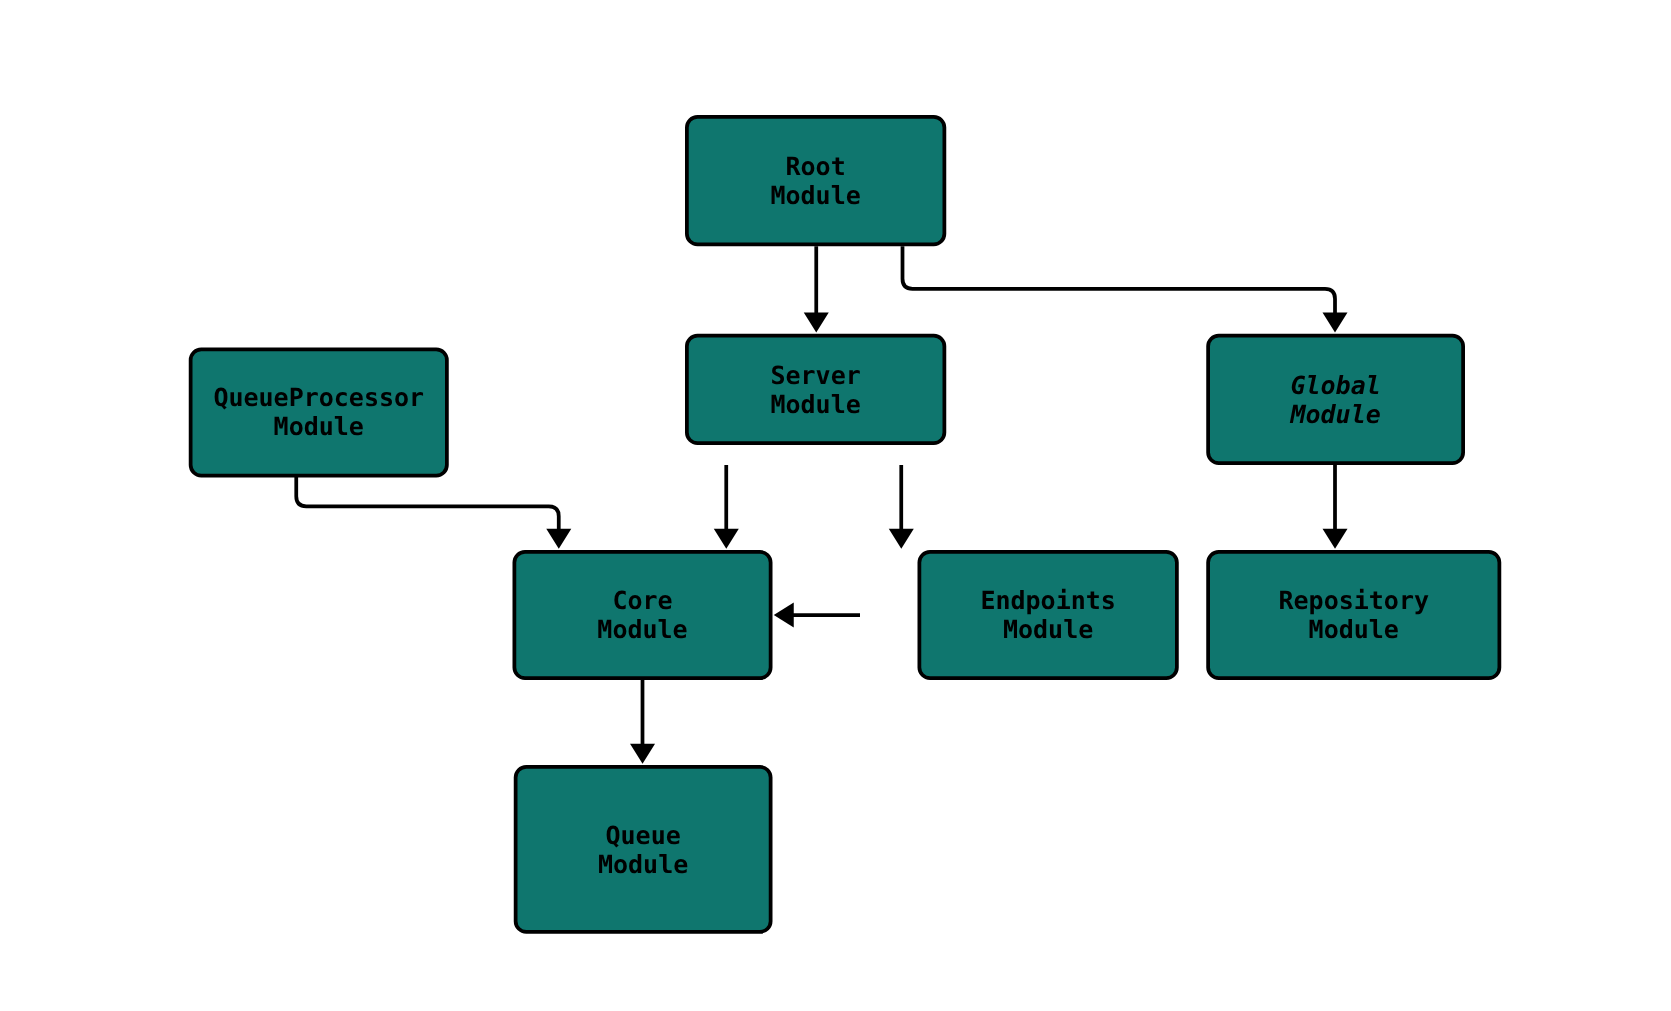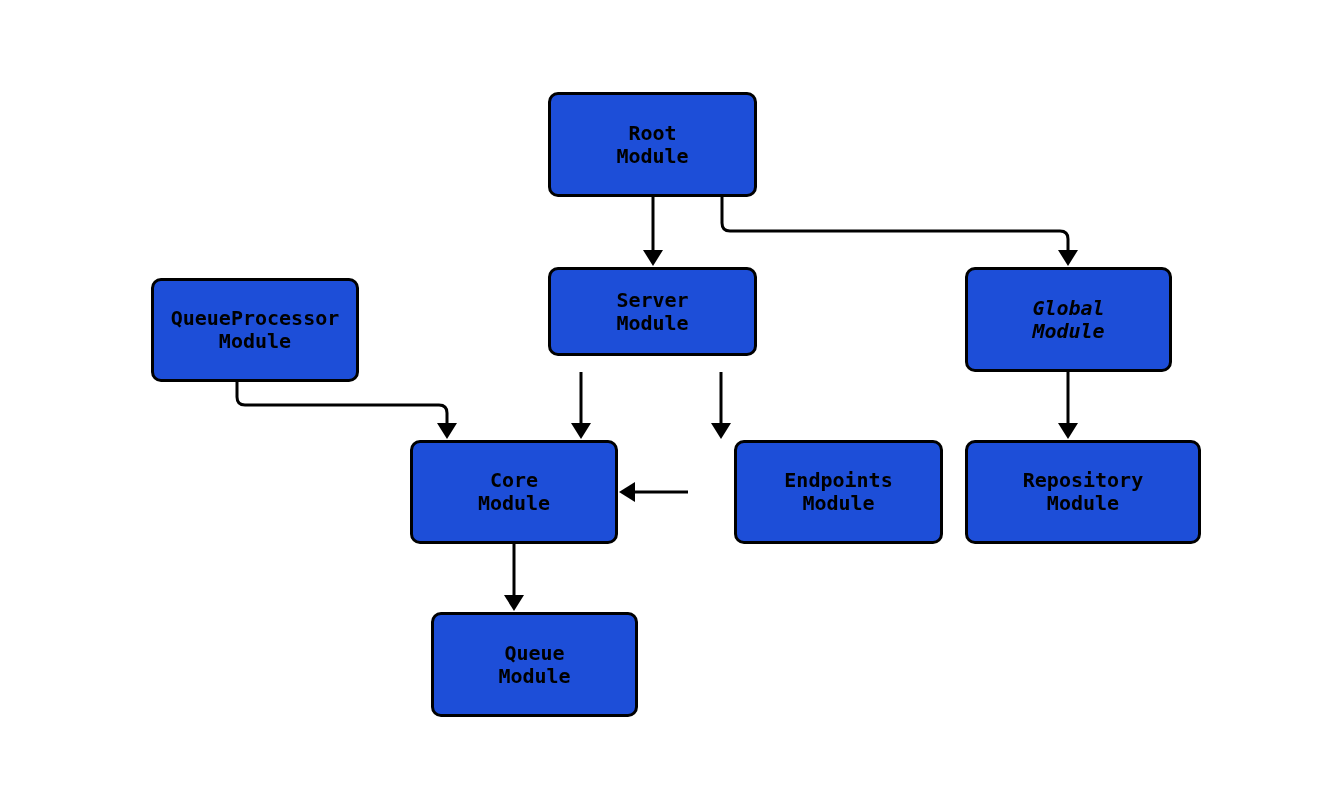--- a/index.html
+++ b/index.html
@@ -29,41 +29,41 @@
   }
   .edges-layer polygon {
     fill: #000000;
     stroke: none;
   }
   .node {
     position: absolute;
     width: 208px;
     height: 104px;
     box-sizing: border-box;
-    background: #1d4ed8;
+    background: #0f766e;
     border: 3px solid #000000;
     border-radius: 10px;
     display: flex;
     align-items: center;
     justify-content: center;
     text-align: center;
     font-weight: bold;
     font-size: 20px;
     line-height: 1.15;
     color: #000000;
     white-space: pre-line;
   }
   #node-root          { left: 548px; top:  92px; width: 209px; height: 105px; }
   #node-queueprocessor{ left: 151px; top: 266px; margin-top: 12px; }
   #node-server        { left: 548px; top: 267px; width: 209px; height: 89px; }
   #node-global        { left: 965px; top: 267px; width: 207px; height: 105px; font-style: italic; }
   #node-core          { left: 410px; top: 440px; }
   #node-endpoints     { left: 688px; top: 440px; width: 209px; margin-left: 46px; }
   #node-repository    { left: 965px; top: 440px; width: 236px; }
-  #node-queue         { left: 411px; top: 612px; width: 207px; height: 105px; margin-left: 20px; }
+  #node-queue         { left: 411px; top: 612px; width: 207px; height: 135px; }
 </style>
 </head>
 <body>
 
 <div class="canvas">
 
   <svg class="edges-layer" viewBox="0 0 1337 809" xmlns="http://www.w3.org/2000/svg">
 
     <g>
       <path d="M653,197 L653,251"></path>

